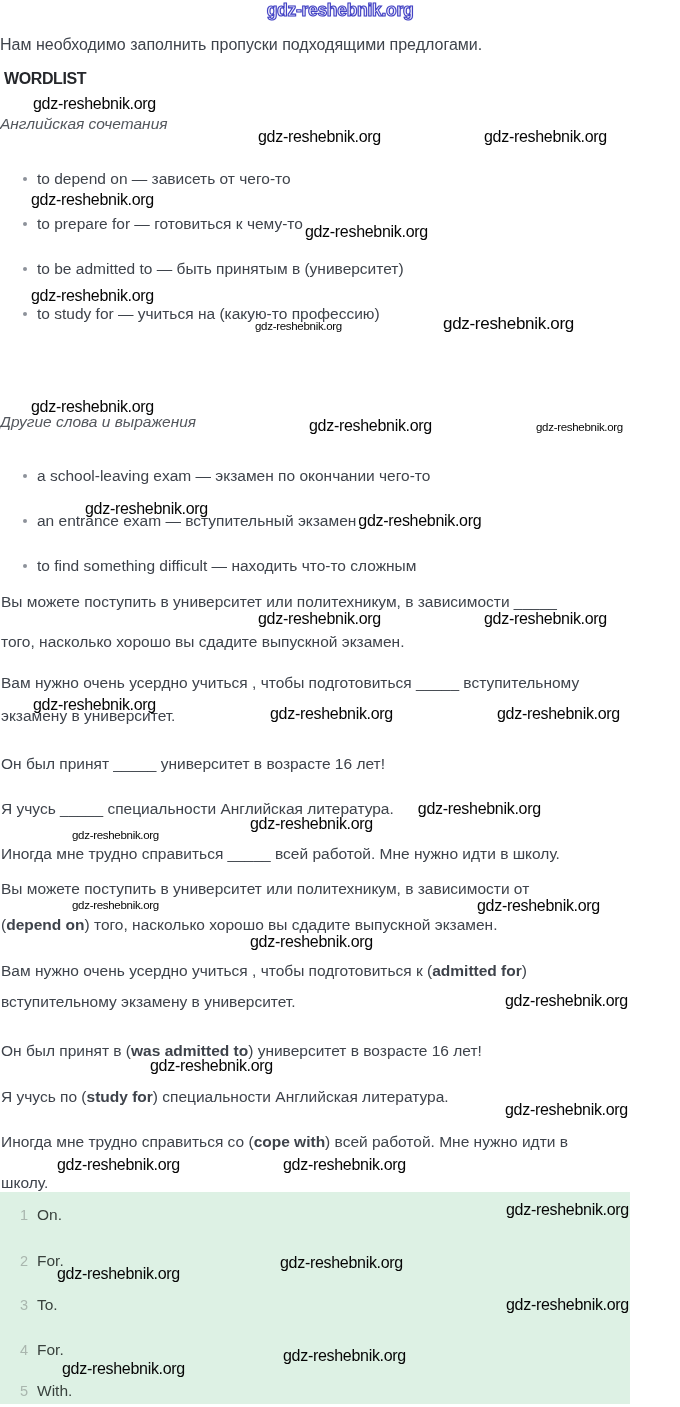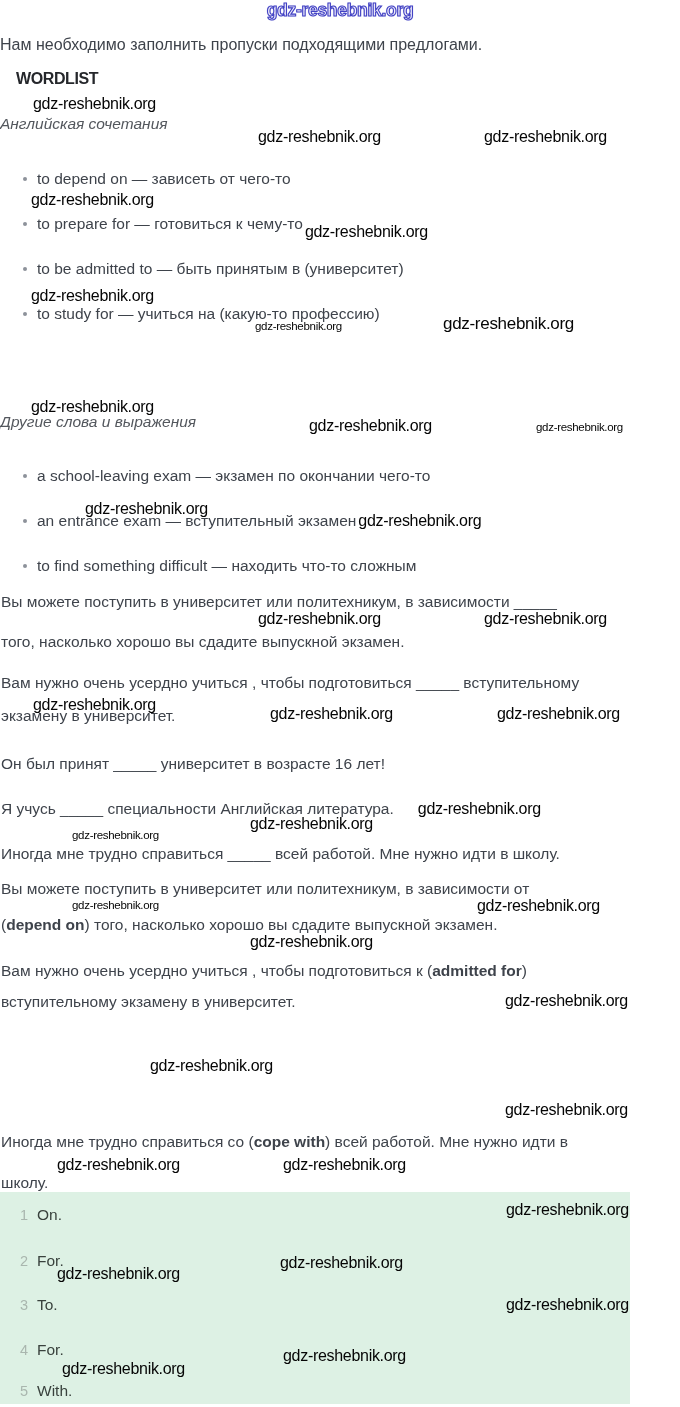--- a/index.html
+++ b/index.html
@@ -47,21 +47,21 @@
 </style>
 </head>
 <body>
 
 <div class="page">
 
   <div class="wm wm-blue">gdz-reshebnik.org</div>
 
   <div class="line intro" style="left:0;top:36px">Нам необходимо заполнить пропуски подходящими предлогами.</div>
 
-  <div class="line wordlist-title" style="left:16px;top:70px">WORDLIST</div>
+  <div class="line wordlist-title" style="left:4px;top:70px">WORDLIST</div>
   <div class="wm" style="left:33px;top:95px">gdz-reshebnik.org</div>
   <div class="line heading-italic" style="left:0;top:115px">Английская сочетания</div>
   <div class="wm" style="left:258px;top:128px">gdz-reshebnik.org</div>
   <div class="wm" style="left:484px;top:128px">gdz-reshebnik.org</div>
 
   <div class="line bullet-line" style="left:23px;top:170px"><span>to depend on — зависеть от чего-то</span></div>
   <div class="wm" style="left:31px;top:191px">gdz-reshebnik.org</div>
   <div class="line bullet-line" style="left:23px;top:215px"><span>to prepare for — готовиться к чему-то</span><span class="wm-inline" style="top:8px;margin-left:2px;font-size:16px">gdz-reshebnik.org</span></div>
   <div class="line bullet-line" style="left:23px;top:260px"><span>to be admitted to — быть принятым в (университет)</span></div>
   <div class="wm" style="left:31px;top:287px">gdz-reshebnik.org</div>
@@ -101,22 +101,24 @@
   <div class="line" style="left:1px;top:880px">Вы можете поступить в университет или политехникум, в зависимости от</div>
   <div class="wm wm-sm" style="left:72px;top:899px">gdz-reshebnik.org</div>
   <div class="wm" style="left:477px;top:897px">gdz-reshebnik.org</div>
   <div class="line" style="left:1px;top:916px"><span>(</span><b>depend on</b><span>) того, насколько хорошо вы сдадите выпускной экзамен.</span></div>
   <div class="wm" style="left:250px;top:933px">gdz-reshebnik.org</div>
 
   <div class="line" style="left:1px;top:962px"><span>Вам нужно очень усердно учиться , чтобы подготовиться к (</span><b>admitted for</b><span>)</span></div>
   <div class="line" style="left:1px;top:993px">вступительному экзамену в университет.</div>
   <div class="wm" style="left:505px;top:992px">gdz-reshebnik.org</div>
 
+  <div class="line" style="left:1px;top:1042px"><span>Он был принят в (</span><b>was admitted to</b><span>) университет в возрасте 16 лет!</span></div>
   <div class="wm" style="left:150px;top:1057px">gdz-reshebnik.org</div>
 
+  <div class="line" style="left:1px;top:1088px"><span>Я учусь по (</span><b>study for</b><span>) специальности Английская литература.</span></div>
   <div class="wm" style="left:505px;top:1101px">gdz-reshebnik.org</div>
 
   <div class="line" style="left:1px;top:1133px"><span>Иногда мне трудно справиться со (</span><b>cope with</b><span>) всей работой. Мне нужно идти в</span></div>
   <div class="wm" style="left:57px;top:1156px">gdz-reshebnik.org</div>
   <div class="wm" style="left:283px;top:1156px">gdz-reshebnik.org</div>
   <div class="line" style="left:1px;top:1174px">школу.</div>
 
   <div class="answer-box"></div>
 
   <div class="ans-row" style="left:20px;top:1206px"><span class="ans-num">1</span><span class="ans-text">On.</span></div>

